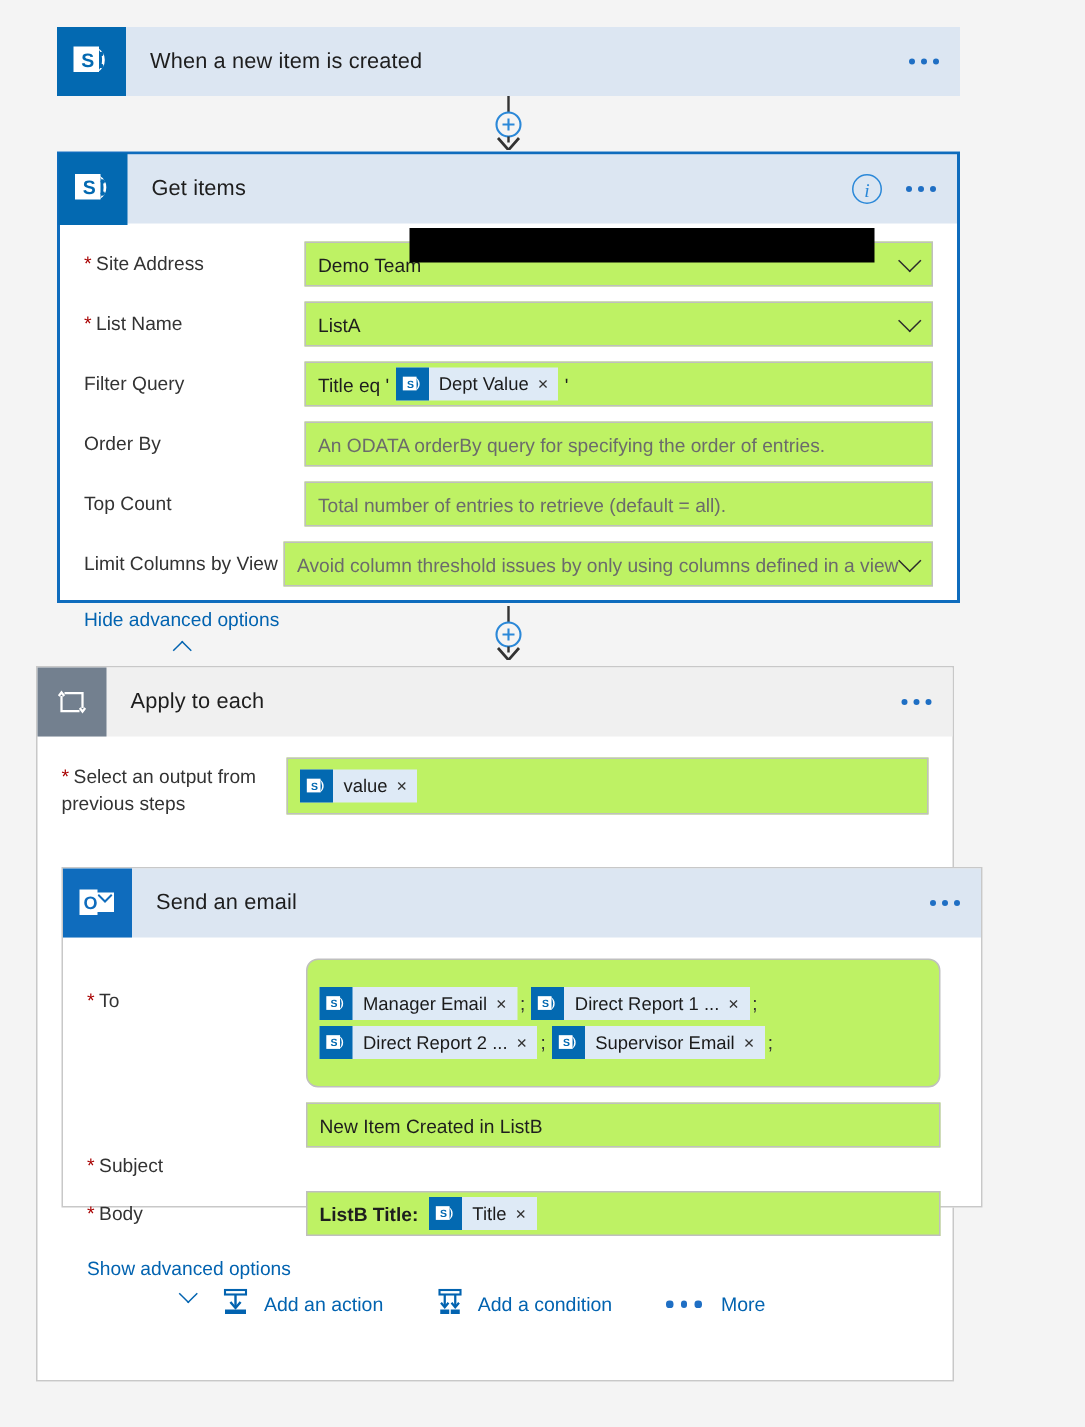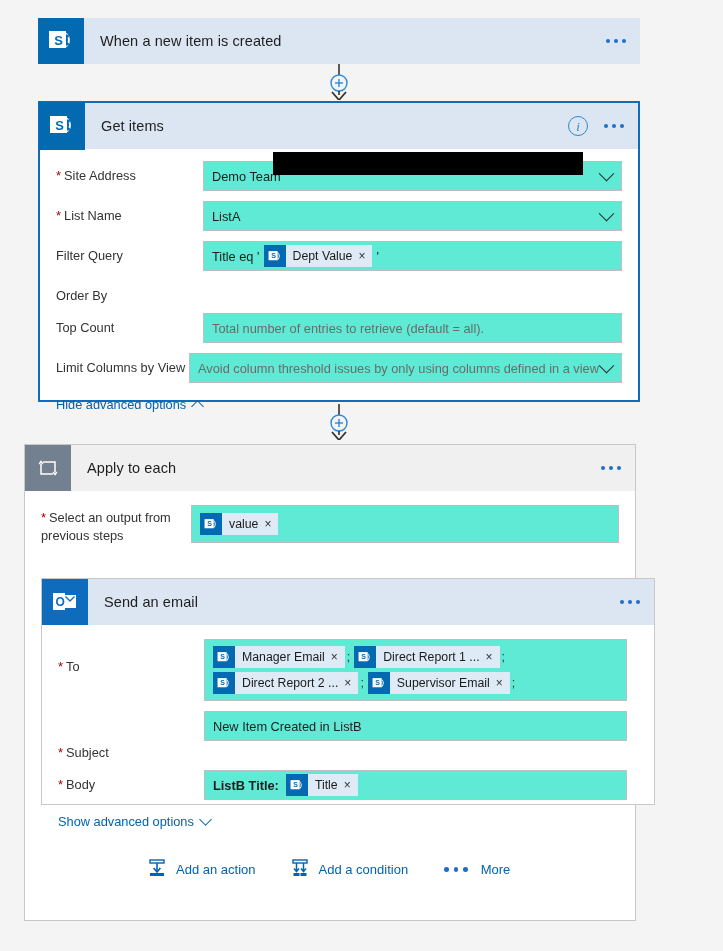--- a/index.html
+++ b/index.html
@@ -88,21 +88,21 @@
     white-space: nowrap;
   }
   .req::before {
     content: "*";
     color: #a80000;
     margin-right: 3px;
     font-size: 13px;
   }
   .field {
     border: 1px solid #bfbfbf;
-    background: #5eead4;
+    background: #bef264;
     min-height: 30px;
     display: flex;
     align-items: center;
     padding: 0 8px;
     font-size: 12.8px;
     color: #1e1e1e;
     position: relative;
     flex: 1;
   }
   .field.ph { color: #6b6b6b; }
@@ -141,20 +141,21 @@
 
   
   .adv {
     color: #0263b0;
     font-size: 12.8px;
     display: inline-flex;
     align-items: center;
     gap: 7px;
     cursor: pointer;
     margin: 4px 0 10px 0;
+    flex-direction: column;
   }
   .caret {
     width: 9px; height: 9px;
     border-right: 1.6px solid #0263b0;
     border-bottom: 1.6px solid #0263b0;
   }
   .caret.up   { transform: translateY(2px) rotate(-135deg); }
   .caret.down { transform: translateY(-2px) rotate(45deg); }
 
   
@@ -272,20 +273,23 @@
             <span class="tlab">Dept Value</span>
             <span class="tx">×</span>
           </span>
           <span style="margin-left:4px;">'</span>
         </div>
       </div>
 
       
       <div class="row">
         <span class="lbl" style="width:147px;">Order By</span>
+        <div class="field ph" style="max-width:433px;">
+          <span>An ODATA orderBy query for specifying the order of entries.</span>
+        </div>
       </div>
 
       
       <div class="row">
         <span class="lbl" style="width:147px;">Top Count</span>
         <div class="field ph" style="max-width:433px;">
           <span>Total number of entries to retrieve (default = all).</span>
         </div>
       </div>
 
@@ -375,21 +379,21 @@
               <i></i>
             </span>
         </span>
       </div>
 
       <div class="body" style="padding:14px 16px 0 16px;">
 
         
         <div class="row">
           <span class="lbl req" style="width:146px; padding-top:20px;">To</span>
-          <div class="field" style="min-height:57px; max-width:423px; flex-wrap:wrap; align-content:center; padding:4px 8px;">
+          <div class="field" style="min-height:57px; max-width:423px; flex-wrap:wrap; align-content:center; padding:16px 8px;border-radius:8px;">
             <span class="token">
               <span class="tico">
                 <svg width="14" height="13" viewBox="0 0 26 24">
                     <rect x="1" y="2" width="17" height="17" fill="#fff"></rect>
                     <text x="6.2" y="15.5" font-family="Liberation Sans, sans-serif" font-size="13" font-weight="bold" fill="#0369b1">S</text>
                     <path d="M17 3 A9 9 0 0 1 17 19 A12 12 0 0 0 17 3 Z" fill="#fff"></path>
                   </svg>
               </span>
               <span class="tlab">Manager Email</span>
               <span class="tx">×</span>

